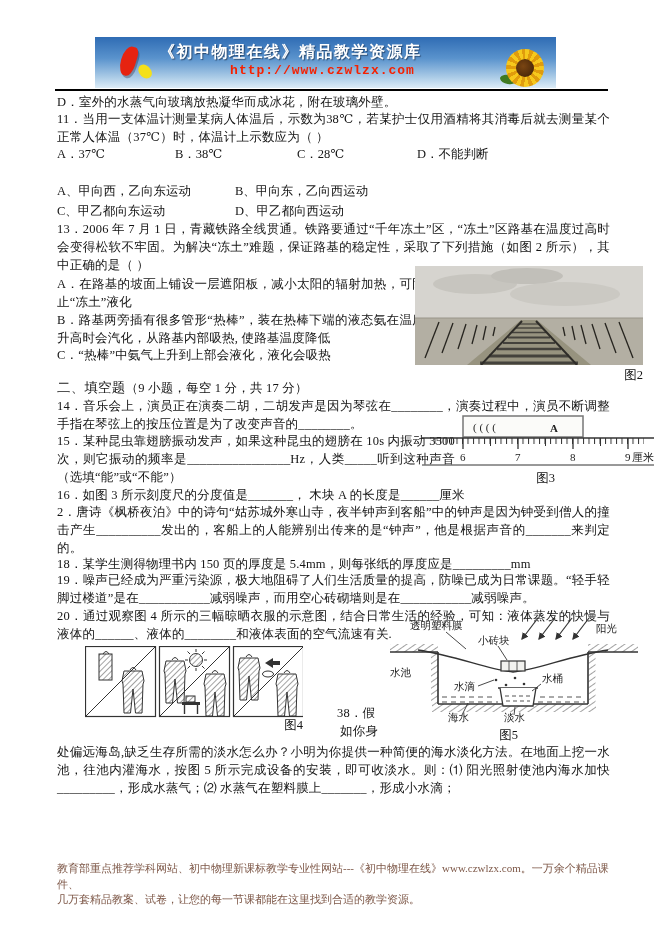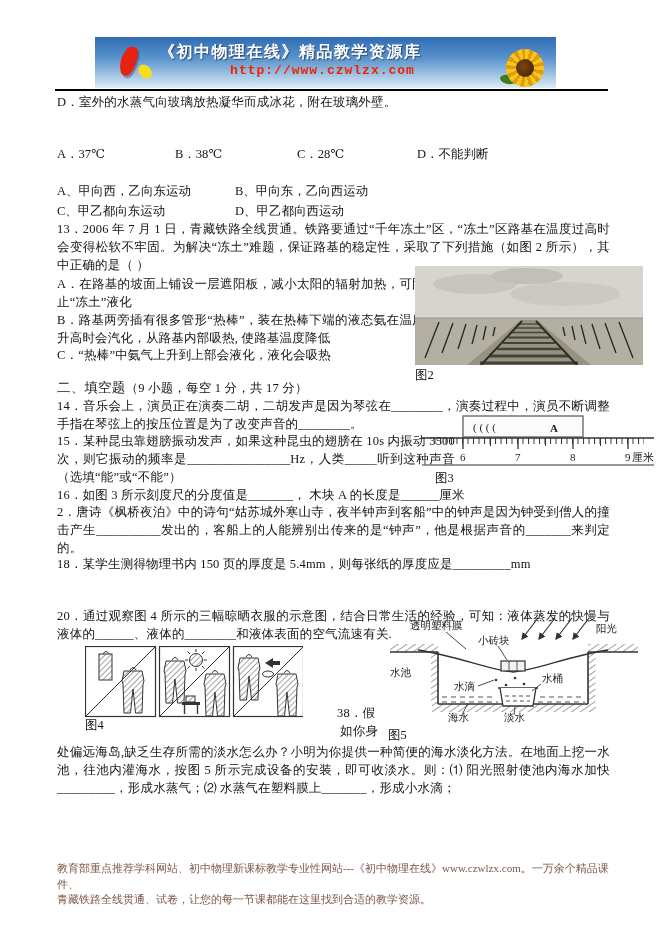--- a/index.html
+++ b/index.html
@@ -30,21 +30,21 @@
   .sunflower .leaf { position: absolute; left: -4px; top: 26px; width: 16px; height: 9px;
                 background: #3f7a22; border-radius: 60% 40% 60% 40%; transform: rotate(20deg); }
 
   .hrule { position: absolute; left: 55px; top: 89px; width: 553px; height: 2px; background: #000; }
 
   .tb { position: absolute; left: 57px; width: 553px; font-size: 12.5px; line-height: 18px;
         text-align: justify; letter-spacing: .2px; }
   .optrow { position: absolute; left: 57px; width: 553px; height: 18px; font-size: 12.5px; }
   .optrow span { position: absolute; top: 0; white-space: nowrap; }
   .sec-title { font-weight: normal; font-size: 13.5px; }
-  .caption { position: absolute; text-align: left; font-size: 12.5px; }
+  .caption { position: absolute; text-align: right; font-size: 12.5px; }
 
   .figbox { position: absolute; }
   svg text { font-family: "Liberation Serif", "DejaVu Serif", serif; fill: #222; }
 
   .footer { position: absolute; left: 57px; top: 861px; width: 556px; font-size: 11px;
             line-height: 15.5px; color: #7d5747; }
 </style>
 </head>
 <body>
 
@@ -105,20 +105,21 @@
       <div class="leaf"></div>
       <div class="petals"></div>
       <div class="heart"></div>
     </div>
   </div>
 
   <div class="hrule"></div>
 
   <div class="tb" style="top:93px">D．室外的水蒸气向玻璃放热凝华而成冰花，附在玻璃外壁。</div>
 
+  <div class="tb" style="top:110px">11．当用一支体温计测量某病人体温后，示数为38℃，若某护士仅用酒精将其消毒后就去测量某个正常人体温（37℃）时，体温计上示数应为（        ）</div>
   <div class="optrow" style="top:146px">
     <span style="left:0">A．37℃</span>
     <span style="left:118px">B．38℃</span>
     <span style="left:240px">C．28℃</span>
     <span style="left:360px">D．不能判断</span>
   </div>
 
   <div class="optrow" style="top:183px">
     <span style="left:0">A、甲向西，乙向东运动</span>
     <span style="left:178px">B、甲向东，乙向西运动</span>
@@ -199,20 +200,21 @@
       <text x="207" y="48" font-size="11">9</text>
       <text x="214" y="48" font-size="11">厘米</text>
       <line x1="4" y1="52" x2="236" y2="52" stroke="#333" stroke-width="1"></line>
     </svg>
   </div>
   <div class="caption" style="left:435px;top:470px;width:120px">图3</div>
 
   <div class="tb" style="top:486px">16．如图 3 所示刻度尺的分度值是_______，  木块 A 的长度是______厘米</div>
   <div class="tb" style="top:503px">2．唐诗《枫桥夜泊》中的诗句“姑苏城外寒山寺，夜半钟声到客船”中的钟声是因为钟受到僧人的撞击产生__________发出的，客船上的人能辨别出传来的是“钟声”，他是根据声音的_______来判定的。</div>
   <div class="tb" style="top:555px">18．某学生测得物理书内 150 页的厚度是 5.4mm，则每张纸的厚度应是_________mm</div>
+  <div class="tb" style="top:571px">19．噪声已经成为严重污染源，极大地阻碍了人们生活质量的提高，防噪已成为日常课题。“轻手轻脚过楼道”是在___________减弱噪声，而用空心砖砌墙则是在___________减弱噪声。</div>
   <div class="tb" style="top:607px">20．通过观察图 4 所示的三幅晾晒衣服的示意图，结合日常生活的经验，可知：液体蒸发的快慢与液体的______、液体的________和液体表面的空气流速有关.</div>
 
   <div class="figbox" style="left:85px;top:646px">
     <svg width="218" height="72">
       <g fill="none" stroke="#333" stroke-width="1.2">
         <rect x="0.5" y="0.5" width="70" height="70"></rect>
         <rect x="74.5" y="0.5" width="70" height="70"></rect>
         <rect x="148.5" y="0.5" width="70" height="70"></rect>
       </g>
       <g stroke="#333" stroke-width="1">
@@ -305,16 +307,16 @@
   </div>
   <div class="caption" style="left:388px;top:727px;width:130px">图5</div>
 
   <div class="tb" style="left:337px;top:704px;width:62px;text-align:left">38．假</div>
   <div class="tb" style="left:340px;top:722px;width:62px;text-align:left">如你身</div>
 
   <div class="tb" style="top:743px">处偏远海岛,缺乏生存所需的淡水怎么办？小明为你提供一种简便的海水淡化方法。在地面上挖一水池，往池内灌海水，按图 5 所示完成设备的安装，即可收淡水。则：⑴ 阳光照射使池内海水加快_________，形成水蒸气；⑵ 水蒸气在塑料膜上_______，形成小水滴；</div>
 
   <div class="footer">
     <div>教育部重点推荐学科网站、初中物理新课标教学专业性网站---《初中物理在线》www.czwlzx.com。一万余个精品课件、</div>
-    <div>青藏铁路全线贯通、试卷，让您的每一节课都能在这里找到合适的教学资源。</div>
+    <div>几万套精品教案、试卷，让您的每一节课都能在这里找到合适的教学资源。</div>
   </div>
 
 </div>
 
 </body></html>

